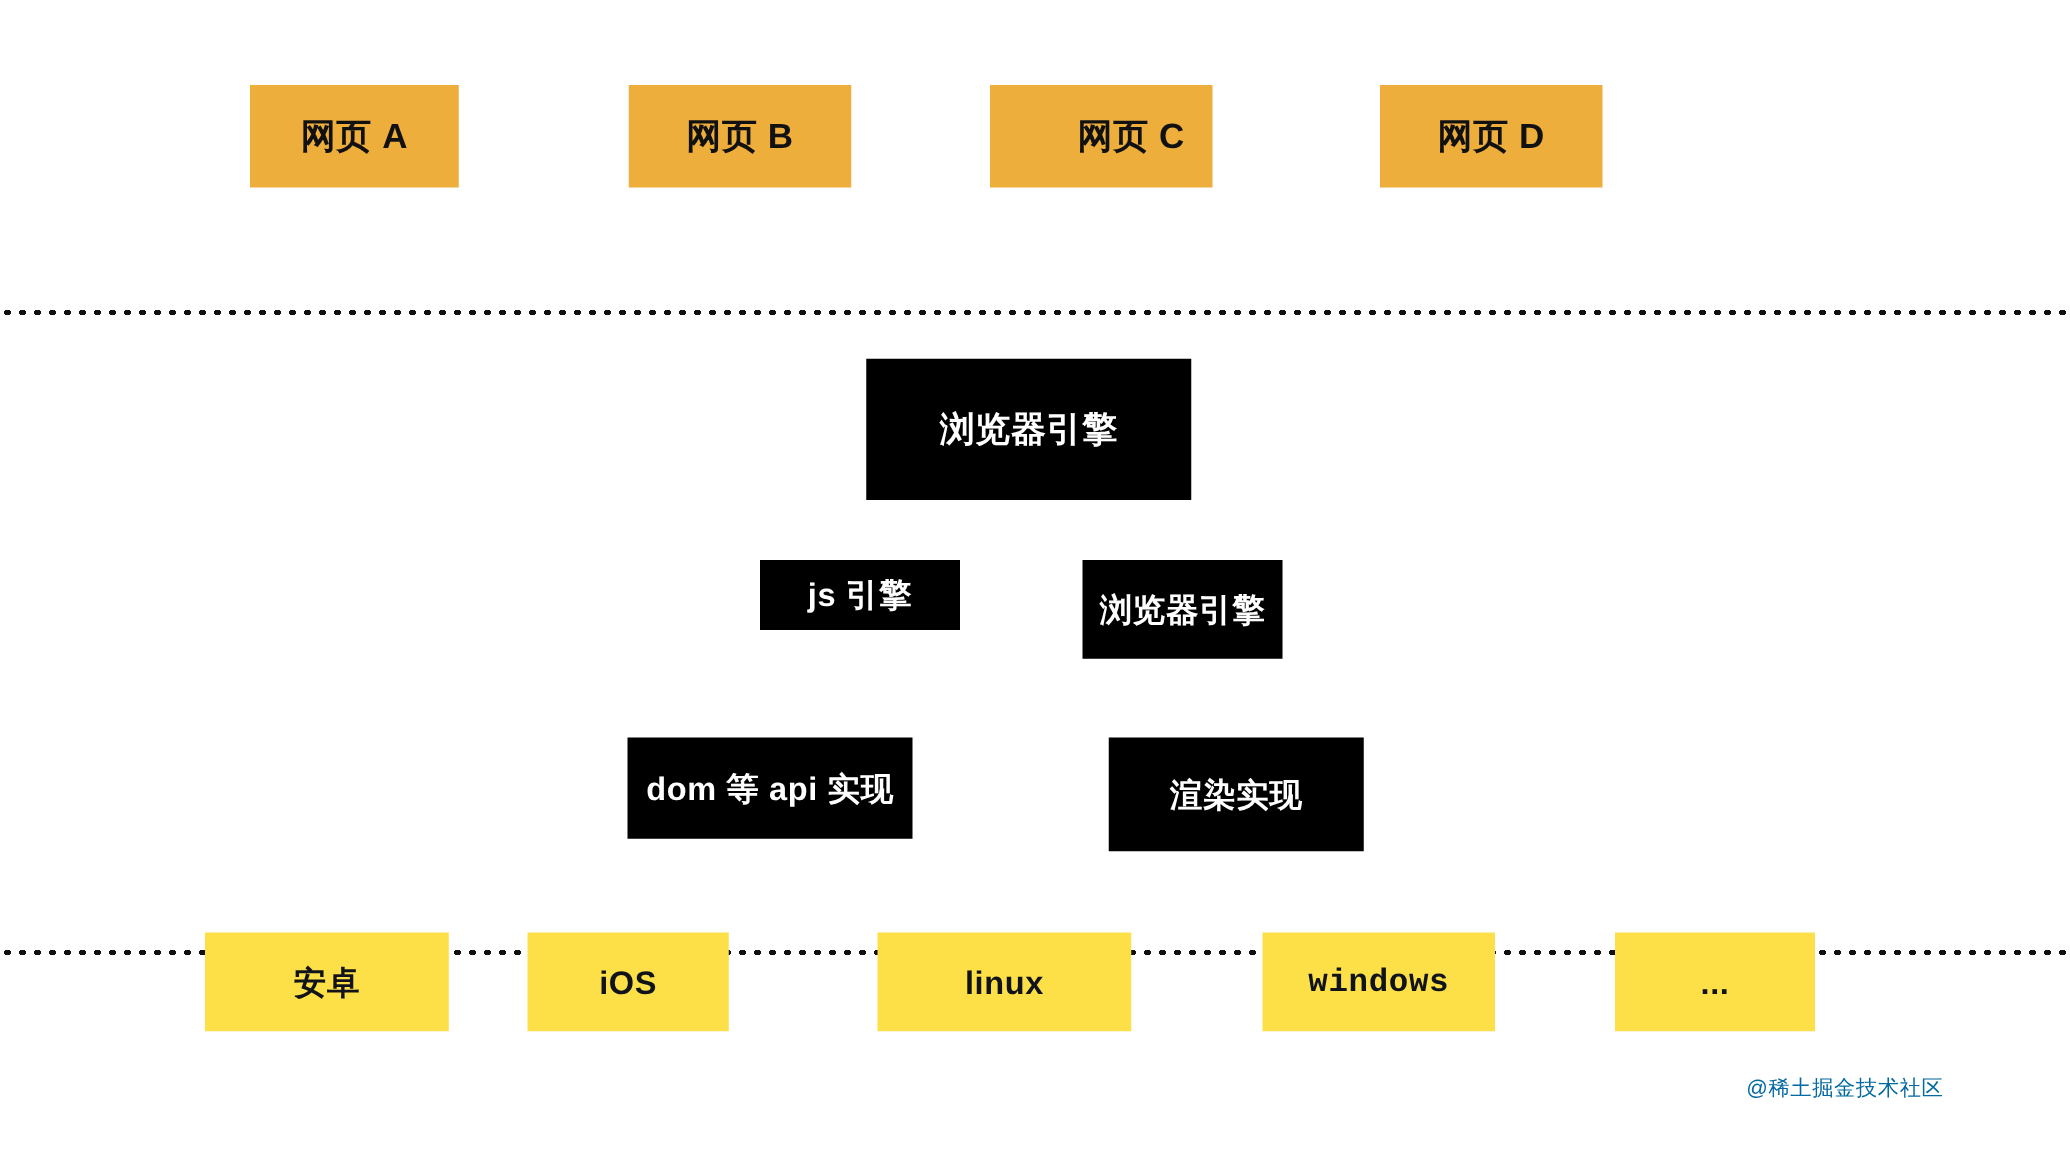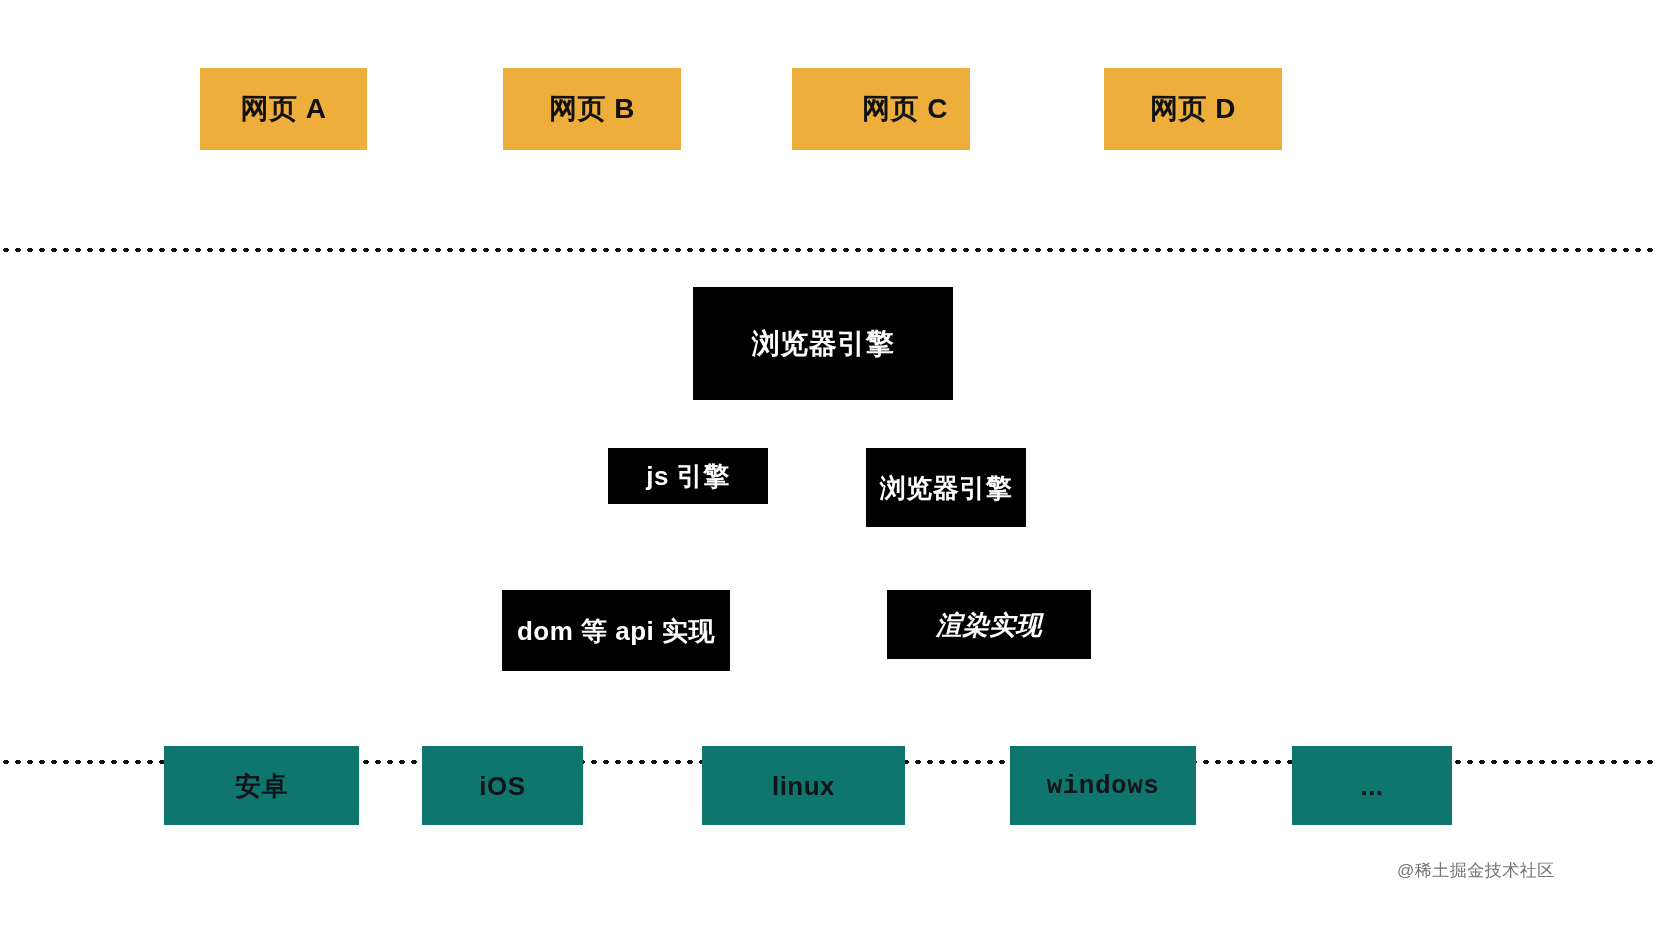--- a/index.html
+++ b/index.html
@@ -39,39 +39,39 @@
     color: #ffffff;
     font-size: 28px;
   }
   .node.engine.sub {
     font-size: 26px;
   }
   .node.engine.impl {
     font-size: 26px;
   }
   .node.os {
-    background: #0f766e;
+    background: #fde047;
     color: #10131a;
     font-size: 26px;
   }
   .divider {
     position: absolute;
     left: 0;
     width: 1656px;
     height: 4px;
     background-image: radial-gradient(circle, #111111 40%, rgba(0,0,0,0) 45%);
     background-size: 12px 4px;
     background-repeat: repeat-x;
     background-position: 0 center;
   }
   .watermark {
     position: absolute;
     font-size: 17px;
     font-weight: 400;
-    color: #737373;
+    color: #0369a1;
     white-space: nowrap;
     letter-spacing: 0.5px;
   }
 </style>
 </head>
 <body>
 
 <div id="canvas">
 
   <div>
@@ -87,21 +87,21 @@
     <div class="node engine" style="left: 693px; top: 287px; width: 260px; height: 113px;">浏览器引擎</div>
   </div>
 
   <div>
     <div class="node engine sub" style="left: 608px; top: 448px; width: 160px; height: 56px;">js 引擎</div>
     <div class="node engine sub" style="left: 866px; top: 448px; width: 160px; height: 79px;">浏览器引擎</div>
   </div>
 
   <div>
     <div class="node engine impl" style="left: 502px; top: 590px; width: 228px; height: 81px;">dom 等 api 实现</div>
-    <div class="node engine impl" style="left: 887px; top: 590px; width: 204px; height: 69px; font-style: italic;">渲染实现</div>
+    <div class="node engine impl" style="left: 887px; top: 590px; width: 204px; height: 91px;">渲染实现</div>
   </div>
 
   <div class="divider" style="top: 760px;"></div>
 
   <div>
     <div class="node os" style="left: 164px; top: 746px; width: 195px; height: 79px;">安卓</div>
     <div class="node os" style="left: 422px; top: 746px; width: 161px; height: 79px;">iOS</div>
     <div class="node os" style="left: 702px; top: 746px; width: 203px; height: 79px;">linux</div>
     <div class="node os" style="left: 1010px; top: 746px; width: 186px; height: 79px; font-family: Liberation Mono, monospace;">windows</div>
     <div class="node os" style="left: 1292px; top: 746px; width: 160px; height: 79px;">...</div>

